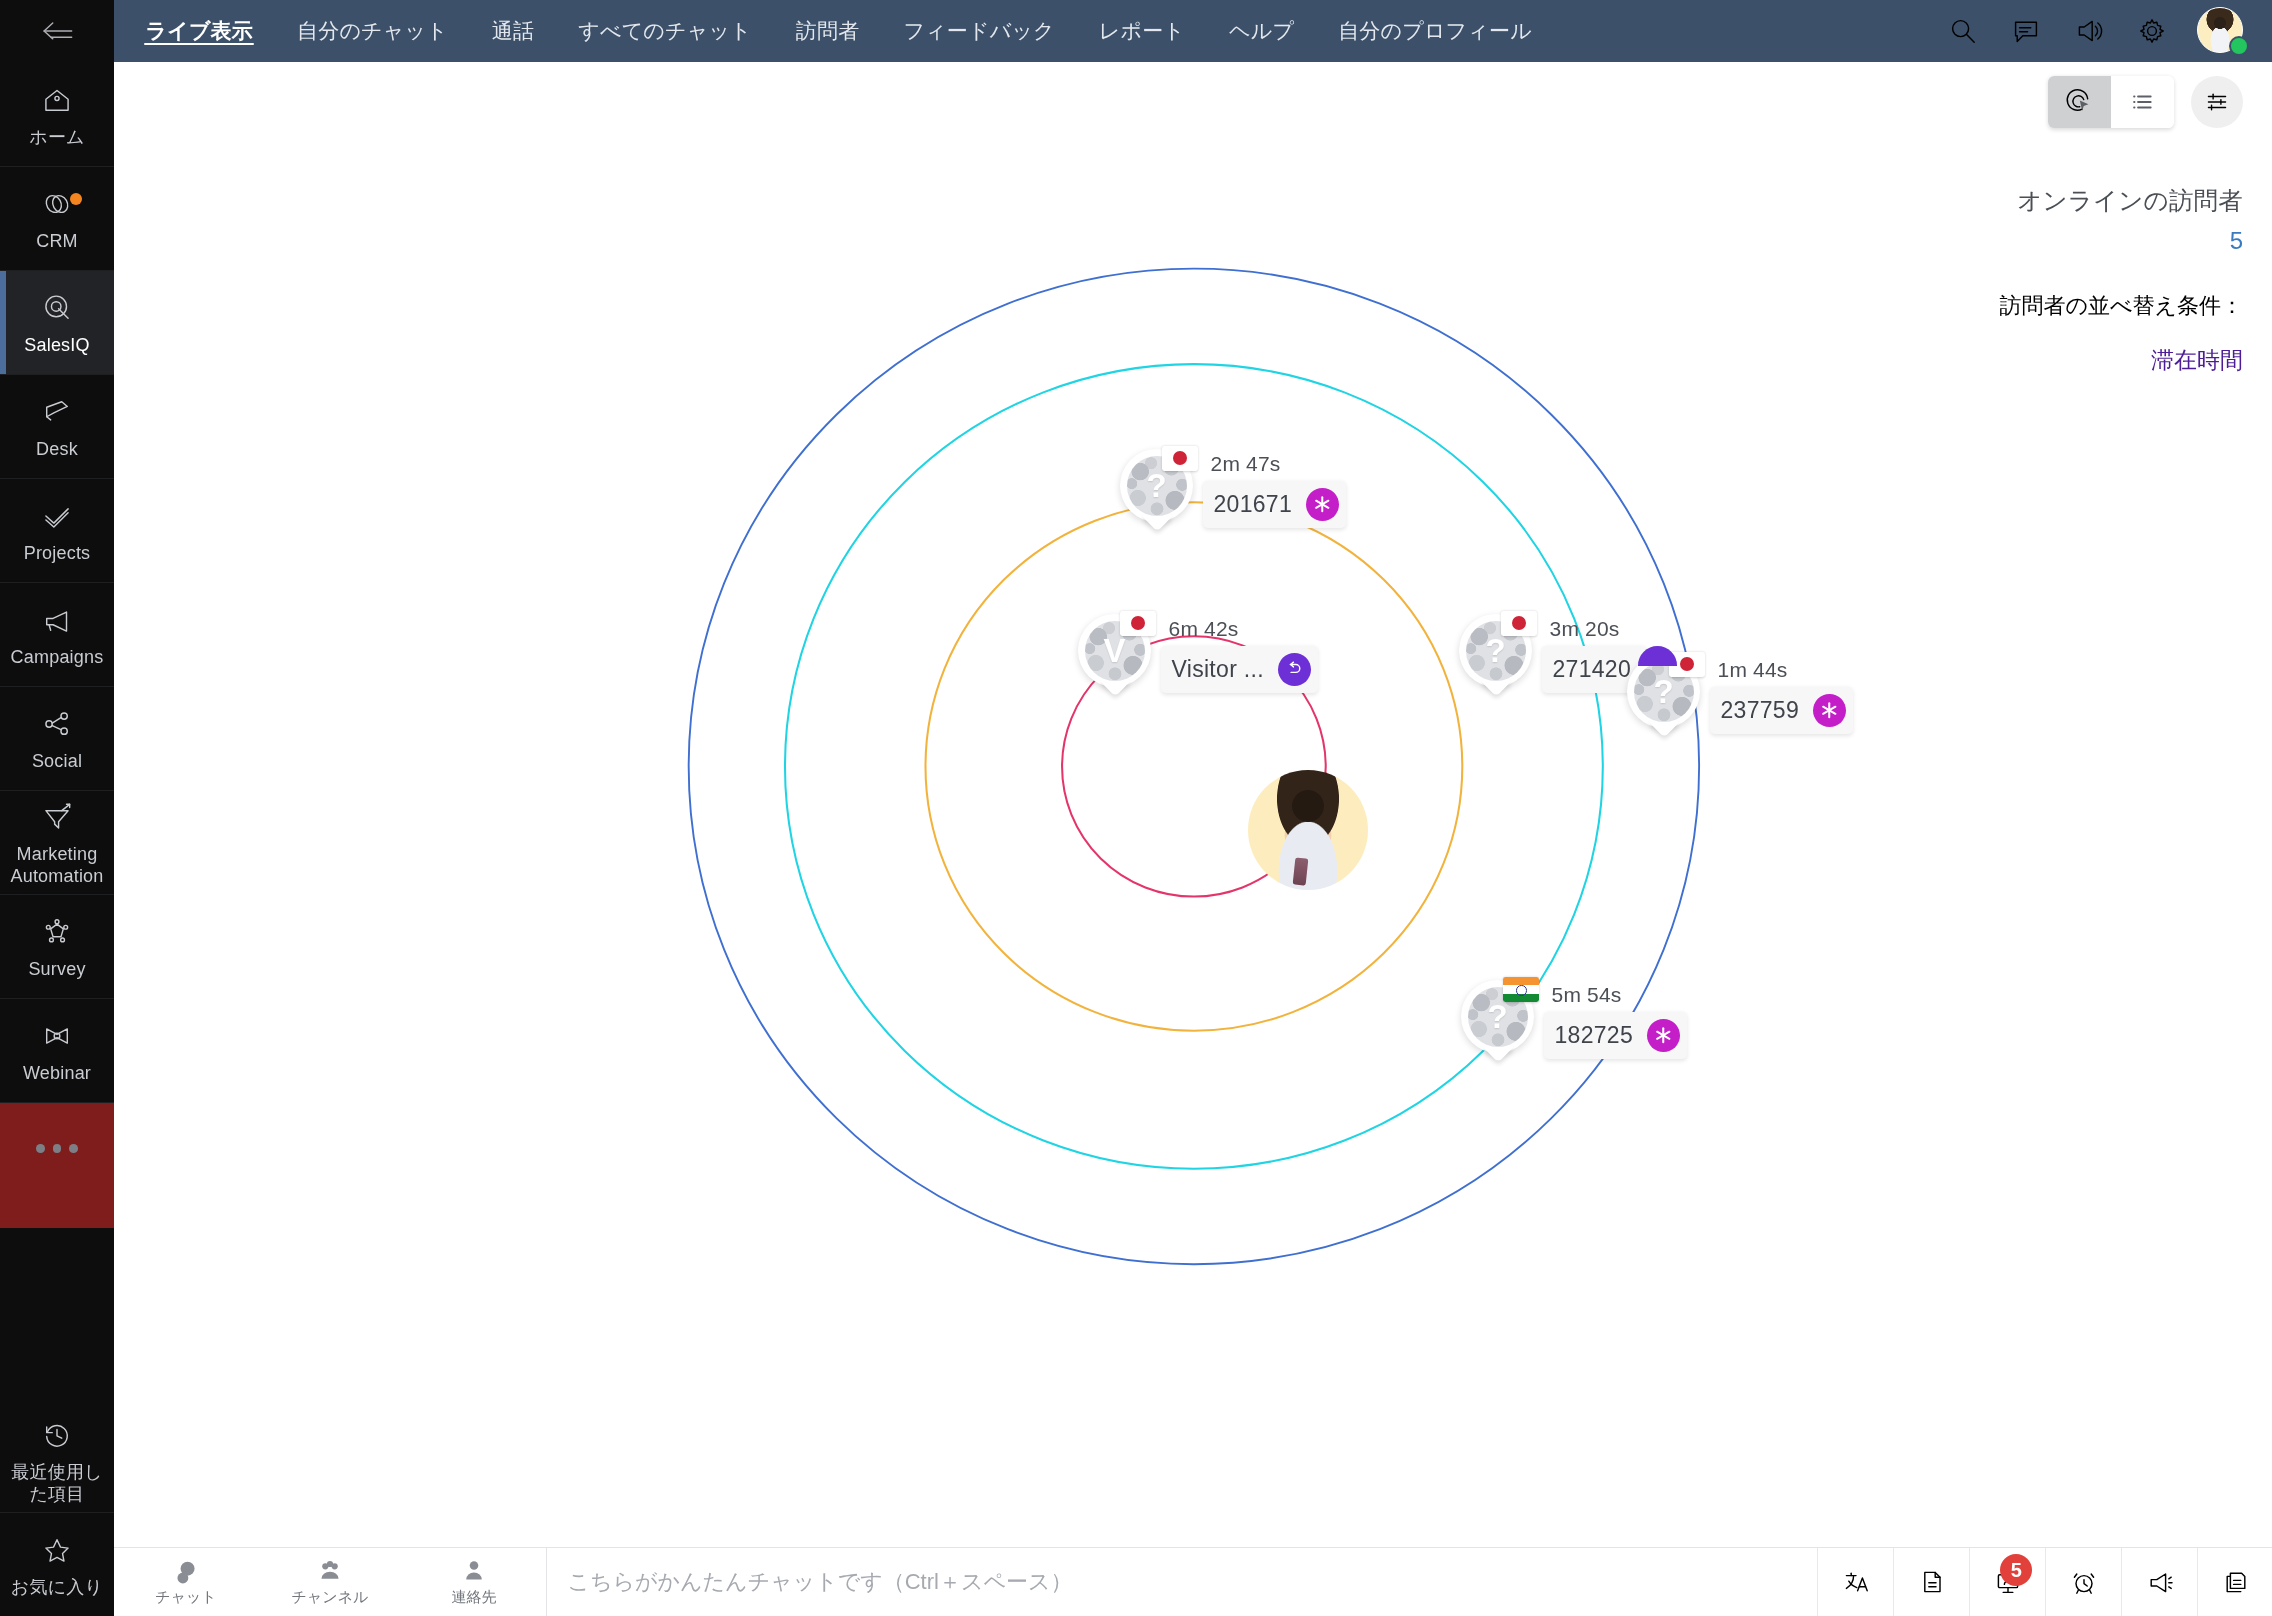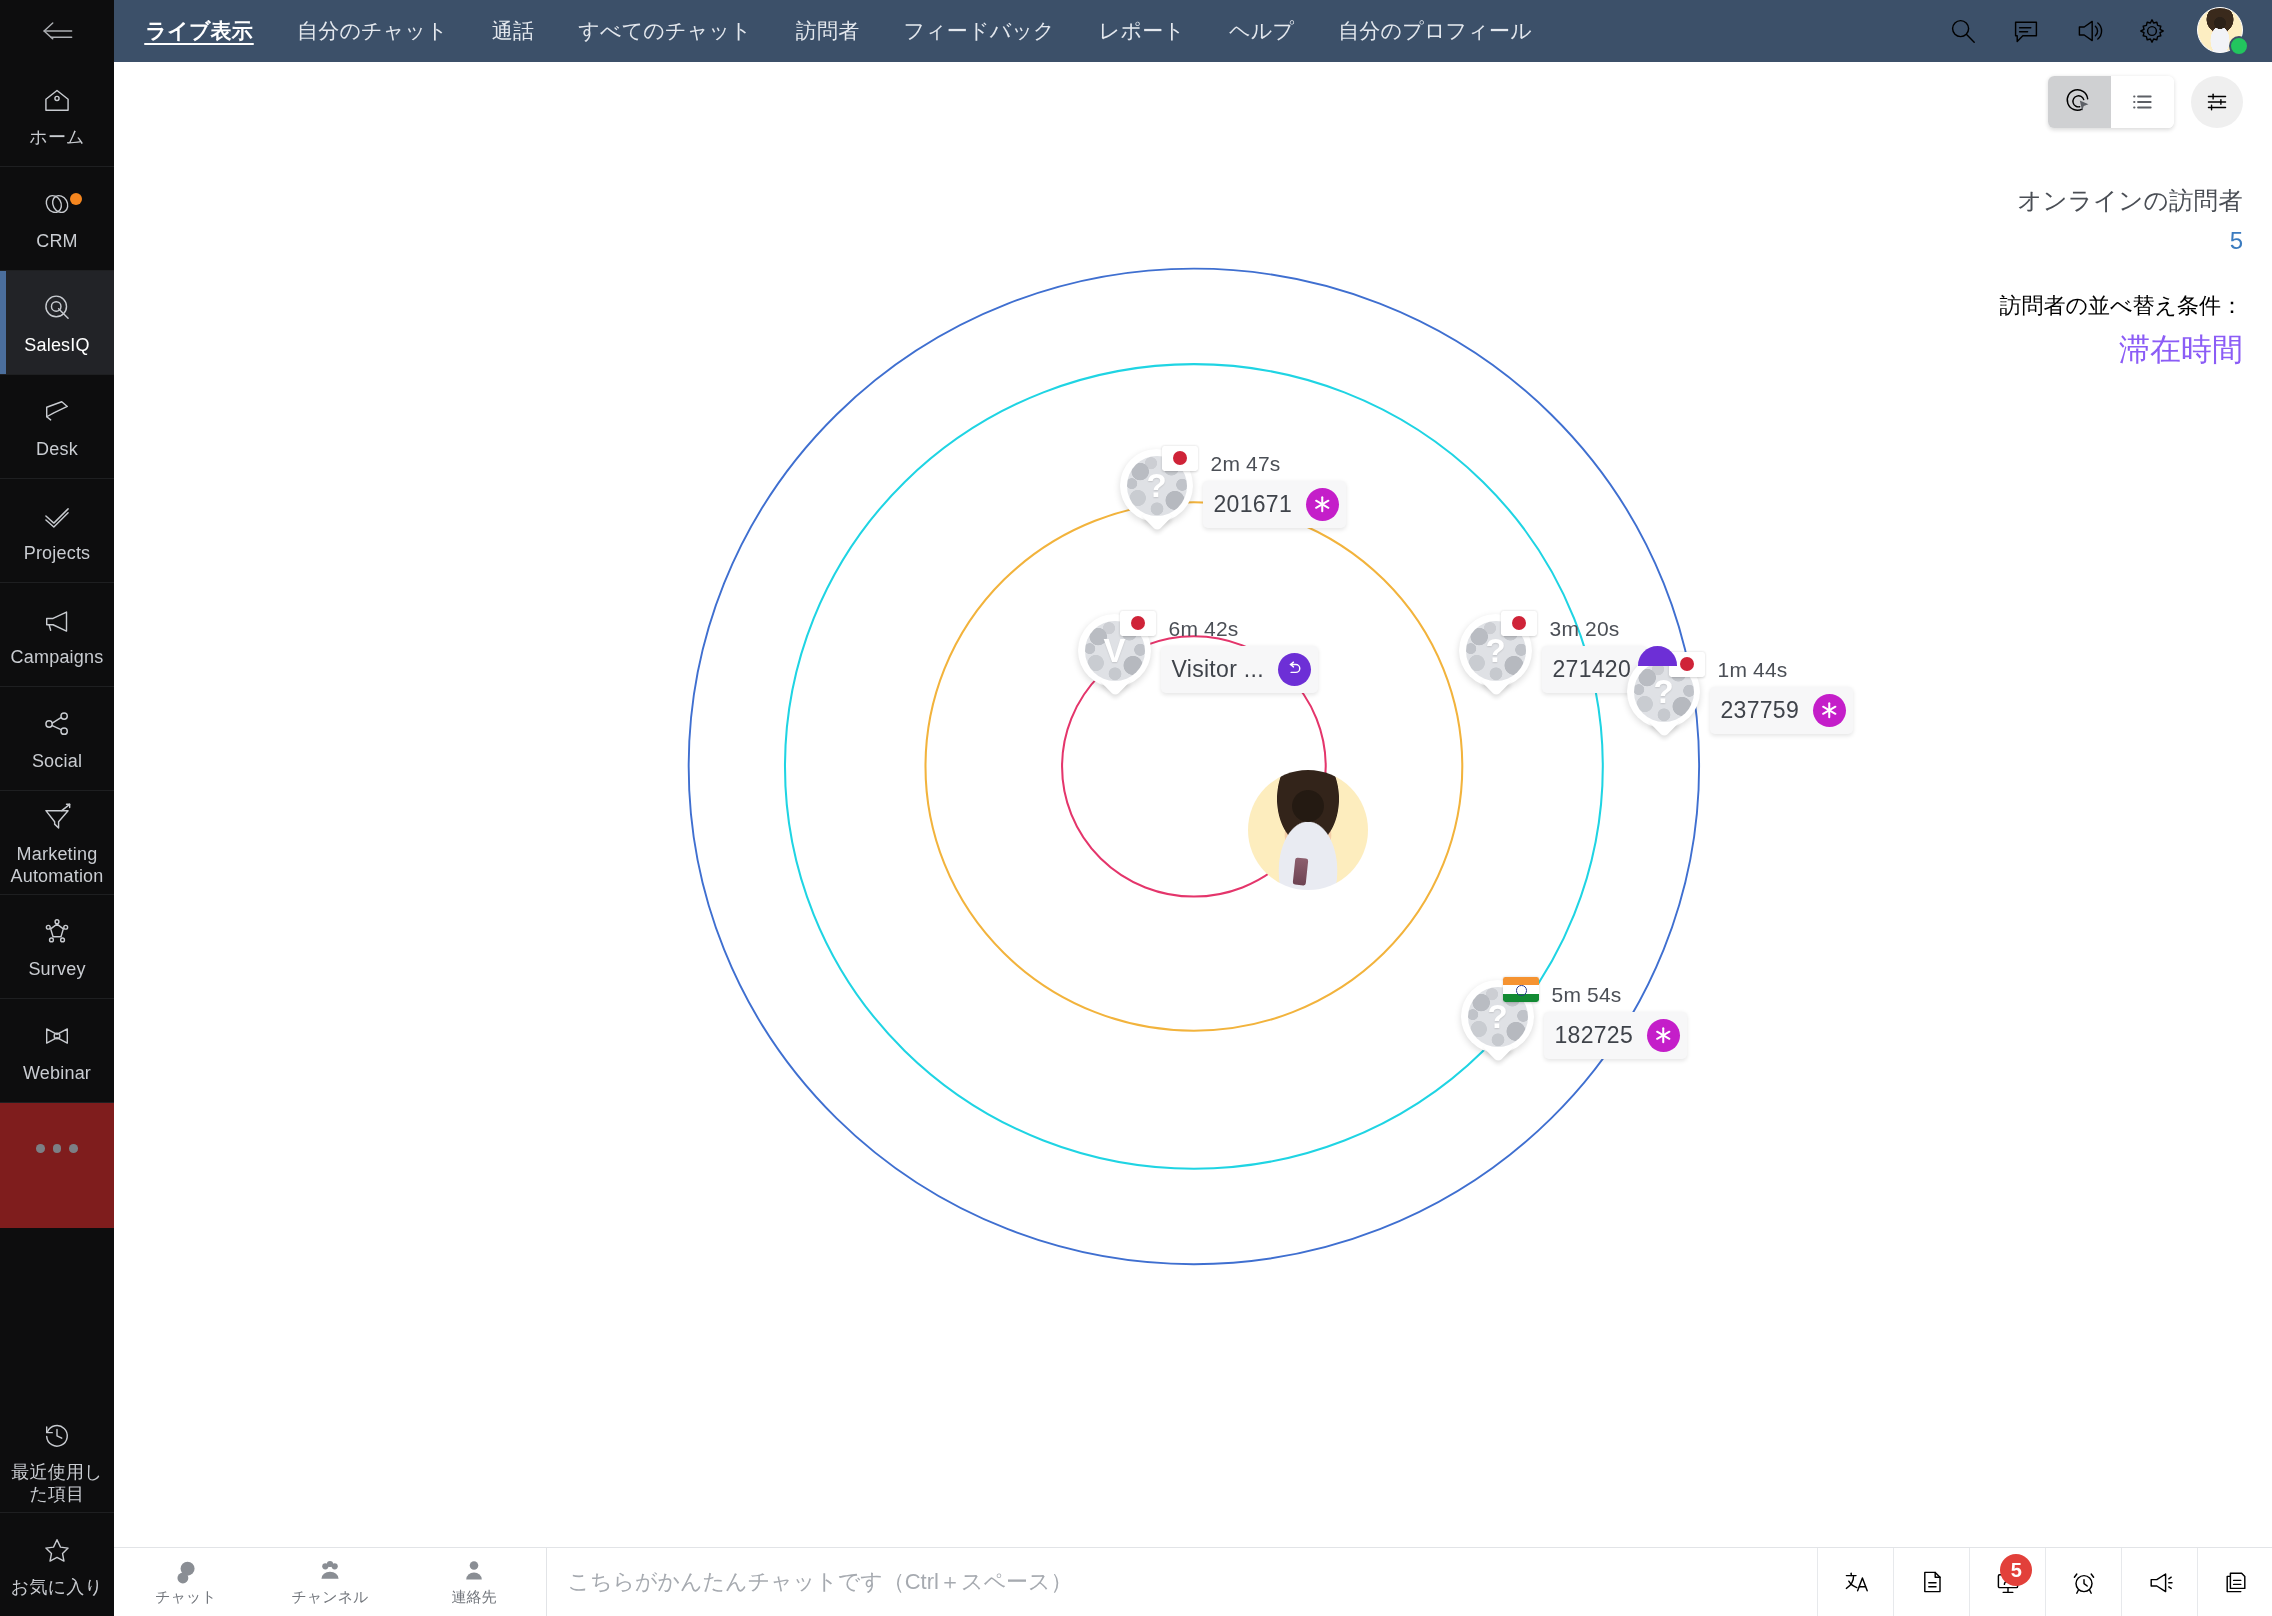--- a/index.html
+++ b/index.html
@@ -127,21 +127,21 @@
   .seg button.on { background: #cfd0d2; }
   .seg button svg { width: 30px; height: 30px; }
   .round-btn {
     width: 52px; height: 52px; border-radius: 50%; border: none; cursor: pointer;
     background: #efefef; display: flex; align-items: center; justify-content: center;
   }
   .round-btn svg { width: 28px; height: 28px; }
   .panel-title { margin-top: 56px; font-size: 24.5px; color: #4a4e55; letter-spacing: 0.2px; }
   .panel-count { margin-top: 9.5px; font-size: 24px; color: #3a7bbf; }
   .panel-sortlabel { margin-top: 36px; font-size: 22px; color: #000000; }
-  .panel-sortvalue { margin-top: 8px; font-size: 31px; color: #8b5cf6; cursor: pointer; }
+  .panel-sortvalue { margin-top: 24px; font-size: 23px; color: #4c1d95; cursor: pointer; }
 
   
   .radar { position: absolute; left: 0; top: 0; width: 100%; height: 100%; }
   .radar svg { position: absolute; left: 0; top: 0; width: 100%; height: 100%; }
 
   .center-av {
     position: absolute; width: 120px; height: 120px; border-radius: 50%;
     left: 1134px; top: 708px;
     background:
       radial-gradient(circle at 50% 30%, #241a12 0 15%, rgba(36,26,18,0) 16%),

